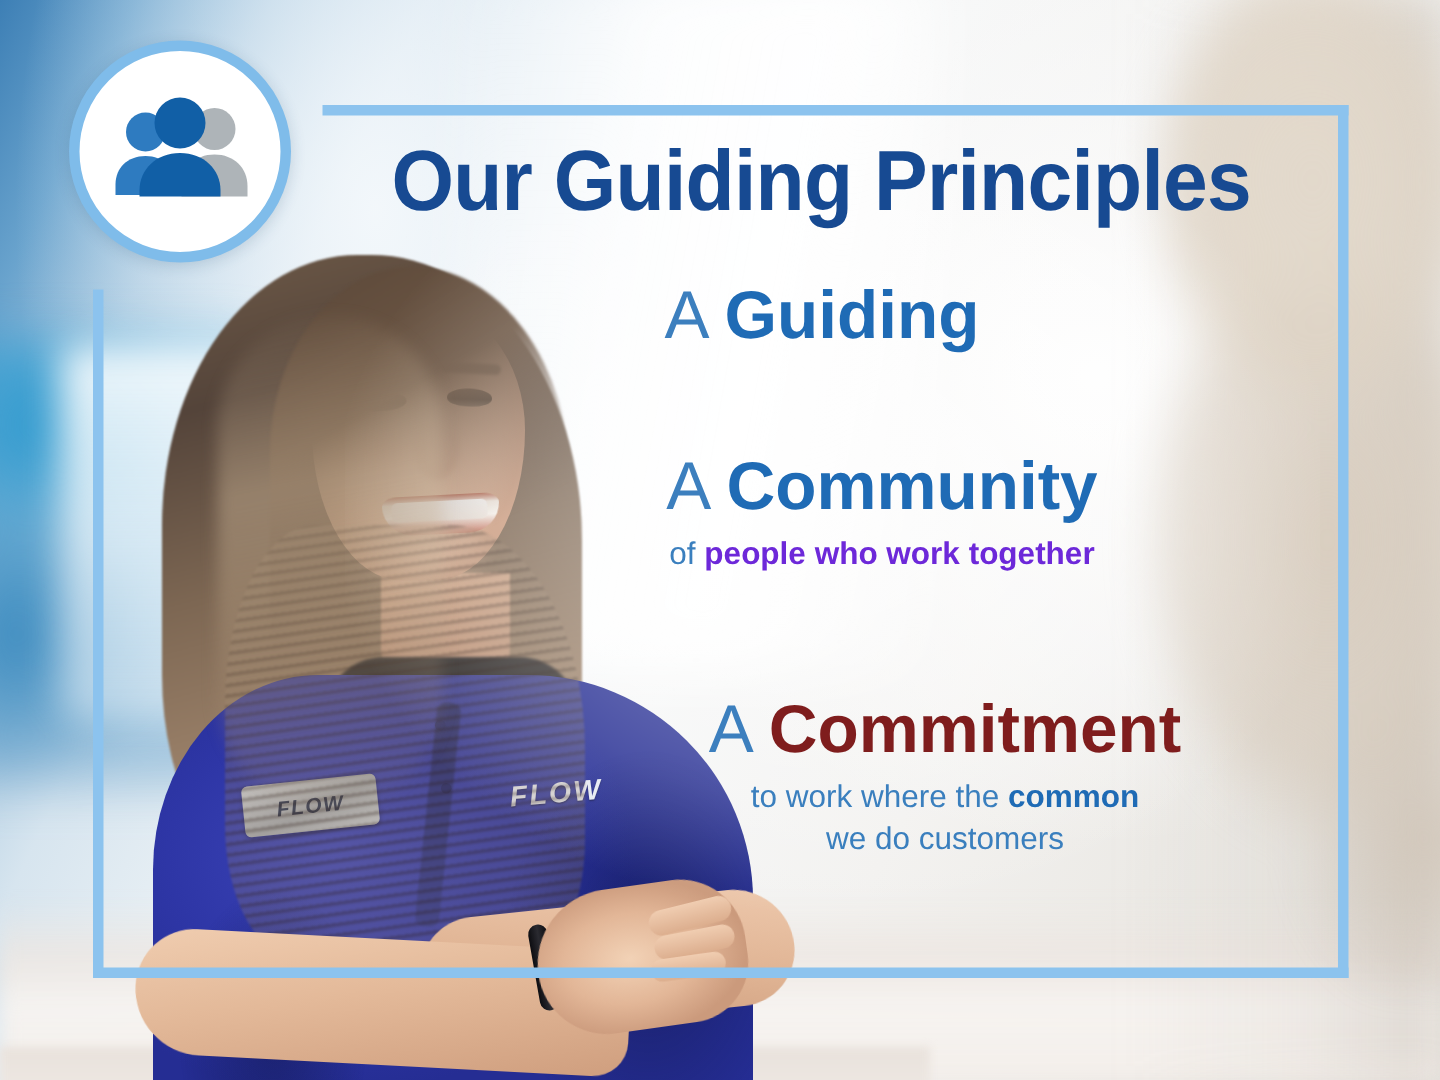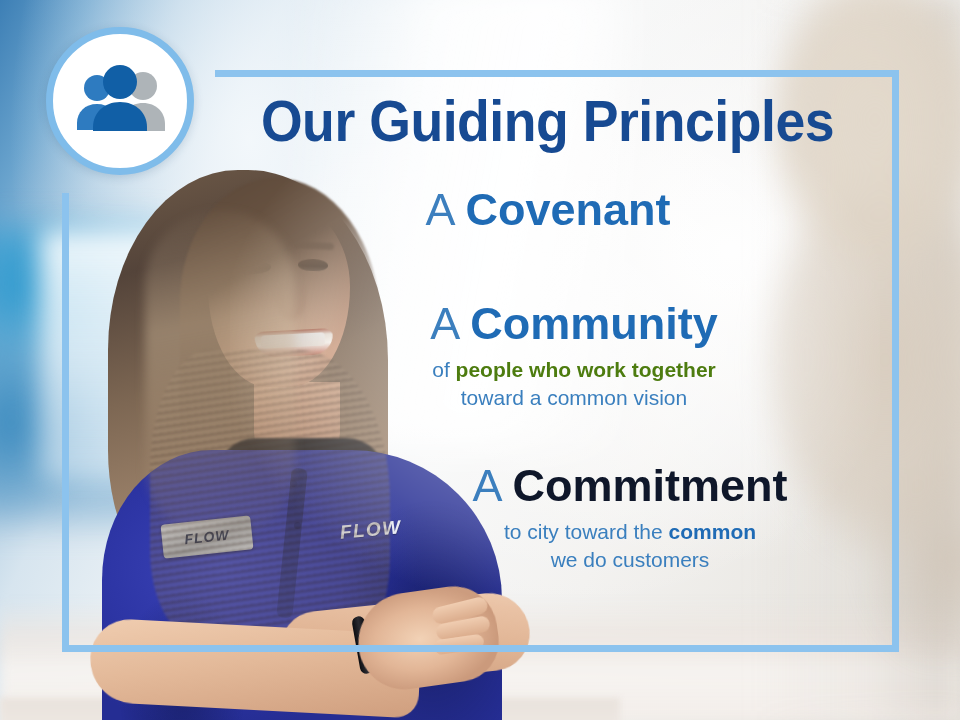--- a/index.html
+++ b/index.html
@@ -288,21 +288,21 @@
     line-height: 1.30;
     font-weight: normal;
     margin-top: 9px;
   }
   .p-sub b { font-weight: bold; color: #1F6BB5; }
 
   
   #principle-covenant  { left: 248px; top: 186px; width: 600px; }
   #principle-covenant .p-head { font-size: 45px; }
 
-  #principle-community { left: 274px; top: 300px; width: 600px; }
+  #principle-community { left: 288px; top: 300px; width: 600px; }
   #principle-community .p-head { font-size: 45px; }
 
   #principle-commitment{ left: 330px; top: 462px; width: 600px; }
   #principle-commitment .p-head { font-size: 45px; }
 
   
   .text-veil {
     position: absolute; left: 230px; top: 80px; width: 650px; height: 560px;
     background: radial-gradient(ellipse 400px 320px at 330px 260px, rgba(255,255,255,0.55) 0%, rgba(255,255,255,0.18) 62%, rgba(255,255,255,0) 85%);
     pointer-events: none;
@@ -382,37 +382,36 @@
 
       <circle cx="52" cy="18" r="17" fill="#115FA6"></circle>
       <path d="M52 38c-16 0-27 11-27 25v4h54v-4c0-14-11-25-27-25z" fill="#115FA6"></path>
     </svg>
   </div>
 
   <div class="headline" style="color: rgb(23, 74, 146);">Our Guiding Principles</div>
 
   <div class="principle" id="principle-covenant">
     <div class="p-head">
-      <span class="lead" style="color: rgb(60, 127, 190);">A </span><span class="key" style="color: rgb(31, 107, 181);">Covenant</span>
+      <span class="lead" style="color: rgb(60, 127, 190);">A </span><span class="key" style="color: rgb(31, 107, 181);">Guiding</span>
     </div>
   </div>
 
   <div class="principle" id="principle-community">
     <div class="p-head">
       <span class="lead" style="color: rgb(60, 127, 190);">A </span><span class="key" style="color: rgb(31, 107, 181);">Community</span>
     </div>
     <div class="p-sub" style="color: rgb(58, 127, 190);">
-        <div><span>of </span><b style="color: #4d7c0f;">people who work together</b></div>
-        <div><span>toward a common vision</span></div>
+        <div><span>of </span><b style="color: #6d28d9;">people who work together</b></div>
       </div>
   </div>
 
   <div class="principle" id="principle-commitment">
     <div class="p-head">
-      <span class="lead" style="color: rgb(60, 127, 190);">A </span><span class="key" style="color: #0f172a;">Commitment</span>
+      <span class="lead" style="color: rgb(60, 127, 190);">A </span><span class="key" style="color: #7f1d1d;">Commitment</span>
     </div>
     <div class="p-sub" style="color: rgb(58, 127, 190);">
-        <div><span>to city toward the </span><b style="color: rgb(31, 107, 181);">common</b></div>
+        <div><span>to work where the </span><b style="color: rgb(31, 107, 181);">common</b></div>
         <div><span>we do customers</span></div>
       </div>
   </div>
 
 </div>
 
 </body></html>

